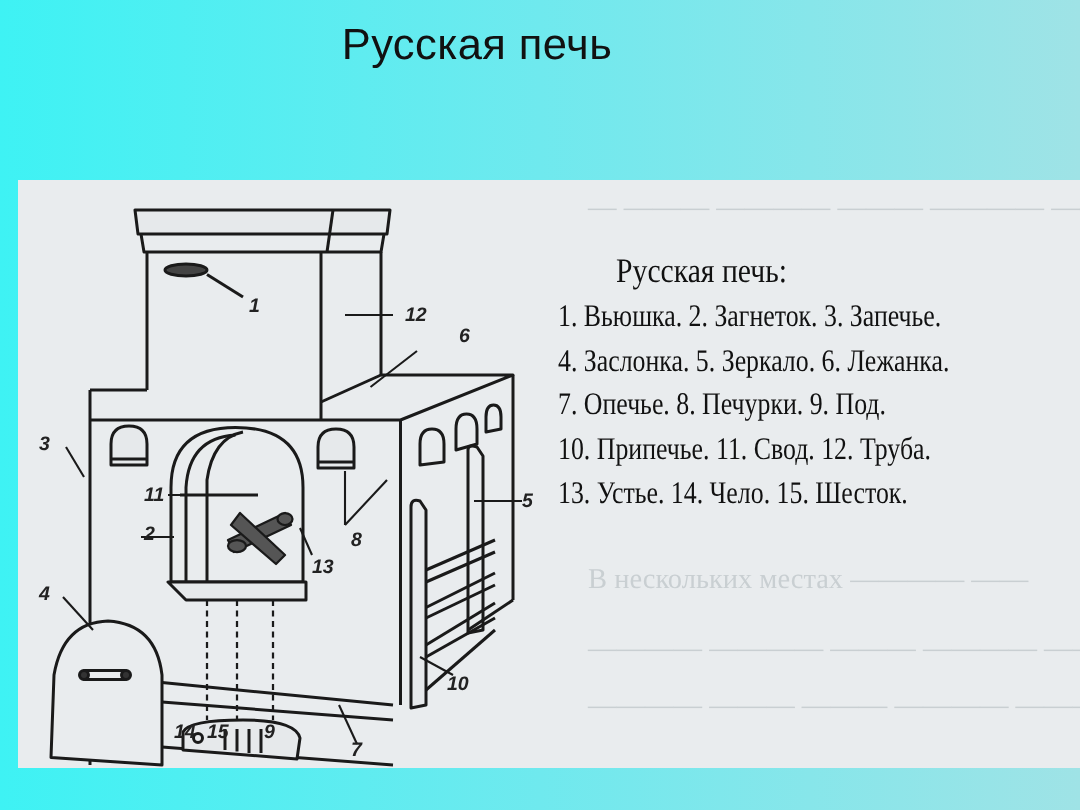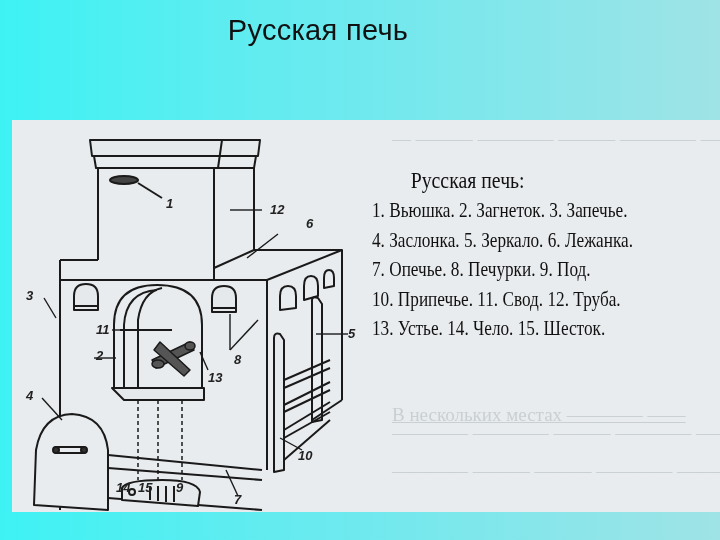--- a/index.html
+++ b/index.html
@@ -31,21 +31,21 @@
   .lbl { font-family: "Liberation Sans", sans-serif; font-style: italic; font-weight: bold; font-size: 13px; fill: #222; }
 </style>
 </head>
 <body>
 
 <div class="slide-title">Русская печь</div>
 
 <div class="photo">
 
   <div class="ghost" style="left:380px;top:8px;">— ——— ———— ——— ———— ———</div>
-  <div class="ghost" style="left:380px;top:284px;text-decoration:underline;">В нескольких местах ———— ——</div>
+  <div class="ghost" style="left:380px;top:256px;">В нескольких местах ———— ——</div>
   <div class="ghost" style="left:380px;top:302px;">———— ———— ——— ———— ————</div>
   <div class="ghost" style="left:380px;top:340px;">———— ——— ——— ———— ———— —</div>
 
   <svg width="708" height="392" viewBox="0 0 708 392">
     <g fill="none" stroke="#1a1a1a" stroke-width="2" stroke-linejoin="round">
 
       <path d="M78 20 L248 20 L246 36 L80 36 Z" fill="#e6e9eb"></path>
       <path d="M82 36 L84 48 L242 48 L244 36"></path>
       <line x1="210" y1="20" x2="206" y2="48"></line>
 

